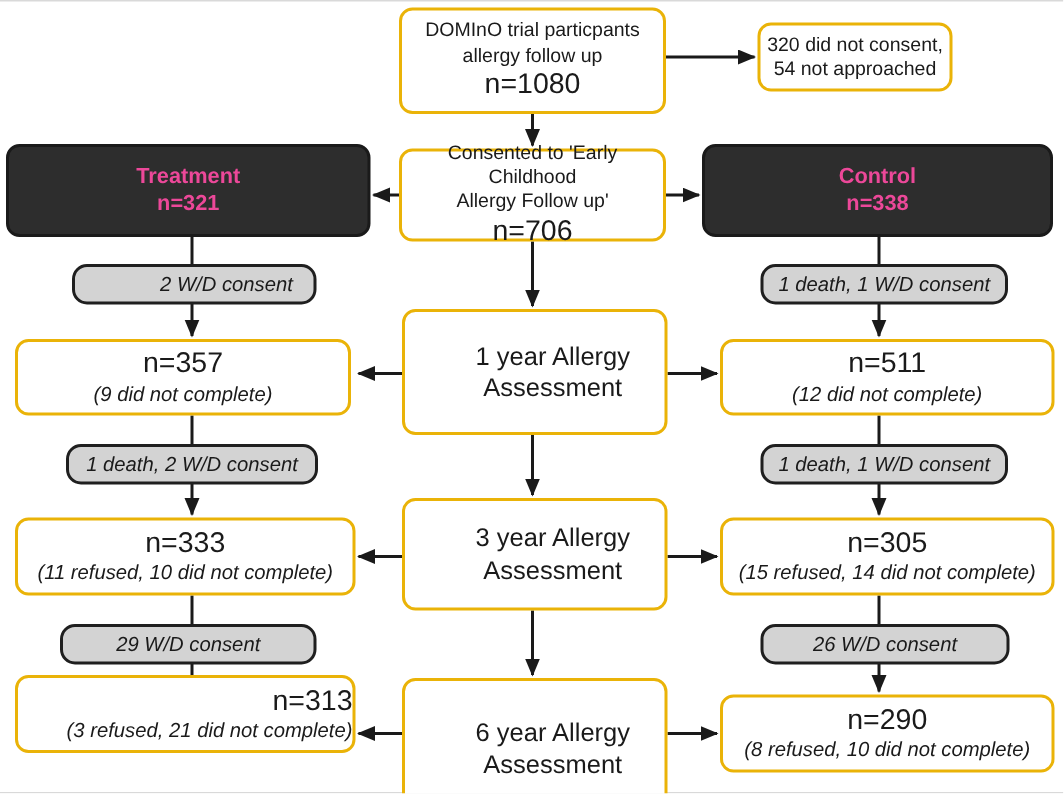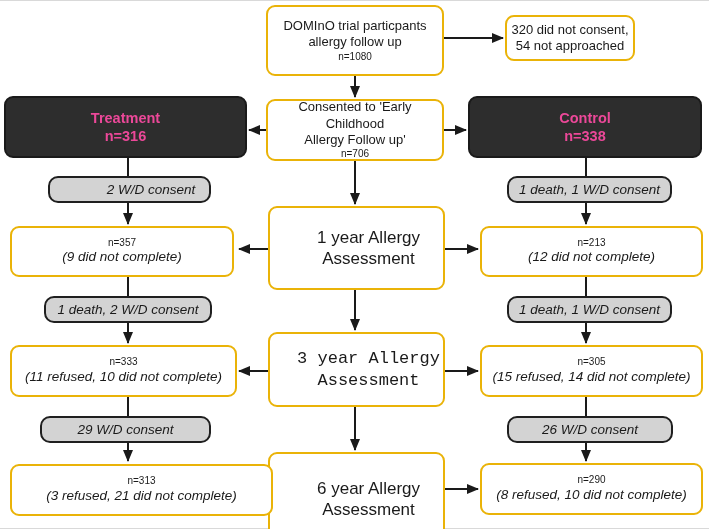--- a/index.html
+++ b/index.html
@@ -20,21 +20,21 @@
     border-radius:9px;
     display:flex;
     flex-direction:column;
     align-items:center;
     justify-content:center;
     text-align:center;
     z-index:1;
     line-height:1.25;
   }
   .box .body{font-size:13px;}
-  .box .nval{font-size:10px;}
+  .box .nval{font-size:19px;}
   .box .note{font-size:13.5px;font-style:italic;}
   .assessment{font-size:17px;padding-left:24px;}
   .dark{
     background:#2d2d2d;
     border-color:#1a1a1a;
     color:#ec4899;
     font-weight:bold;
     font-size:14.5px;
   }
   .pill{
@@ -100,21 +100,21 @@
   </div>
 
   <div class="box" style="left:266px;top:99px;width:178px;height:62px;">
     <div class="body">Consented to 'Early Childhood</div>
     <div class="body">Allergy Follow up'</div>
     <div class="nval">n=706</div>
   </div>
 
   <div class="box dark" style="left:4px;top:96px;width:243px;height:62px;">
     <div>Treatment</div>
-    <div>n=316</div>
+    <div>n=321</div>
   </div>
 
   <div class="box dark" style="left:468px;top:96px;width:234px;height:62px;">
     <div>Control</div>
     <div>n=338</div>
   </div>
 
   <div class="pill" style="left:48px;top:176px;width:163px;height:27px;padding-left:43px;">
     <span>2 W/D consent</span>
   </div>
@@ -130,42 +130,42 @@
   <div class="pill" style="left:40px;top:416px;width:171px;height:27px;">
     <span>29 W/D consent</span>
   </div>
   <div class="pill" style="left:507px;top:416px;width:166px;height:27px;">
     <span>26 W/D consent</span>
   </div>
 
   <div class="box" style="left:268px;top:206px;width:177px;height:84px;">
     <div class="assessment">1 year Allergy Assessment</div>
   </div>
-  <div class="box" style="left:268px;top:332px;width:177px;height:75px;font-family:Liberation Mono, monospace;">
+  <div class="box" style="left:268px;top:332px;width:177px;height:75px;">
     <div class="assessment">3 year Allergy Assessment</div>
   </div>
   <div class="box" style="left:268px;top:452px;width:177px;height:94px;">
     <div class="assessment">6 year Allergy Assessment</div>
   </div>
 
   <div class="box" style="left:10px;top:226px;width:224px;height:51px;">
     <div class="nval">n=357</div>
     <div class="note">(9 did not complete)</div>
   </div>
   <div class="box" style="left:10px;top:345px;width:227px;height:52px;">
     <div class="nval">n=333</div>
     <div class="note">(11 refused, 10 did not complete)</div>
   </div>
-  <div class="box" style="left:10px;top:464px;width:263px;height:52px;">
+  <div class="box" style="left:10px;top:450px;width:227px;height:52px;align-items:flex-end;">
     <div class="nval">n=313</div>
     <div class="note">(3 refused, 21 did not complete)</div>
   </div>
 
   <div class="box" style="left:480px;top:226px;width:223px;height:51px;">
-    <div class="nval">n=213</div>
+    <div class="nval">n=511</div>
     <div class="note">(12 did not complete)</div>
   </div>
   <div class="box" style="left:480px;top:345px;width:223px;height:52px;">
     <div class="nval">n=305</div>
     <div class="note">(15 refused, 14 did not complete)</div>
   </div>
   <div class="box" style="left:480px;top:463px;width:223px;height:52px;">
     <div class="nval">n=290</div>
     <div class="note">(8 refused, 10 did not complete)</div>
   </div>

